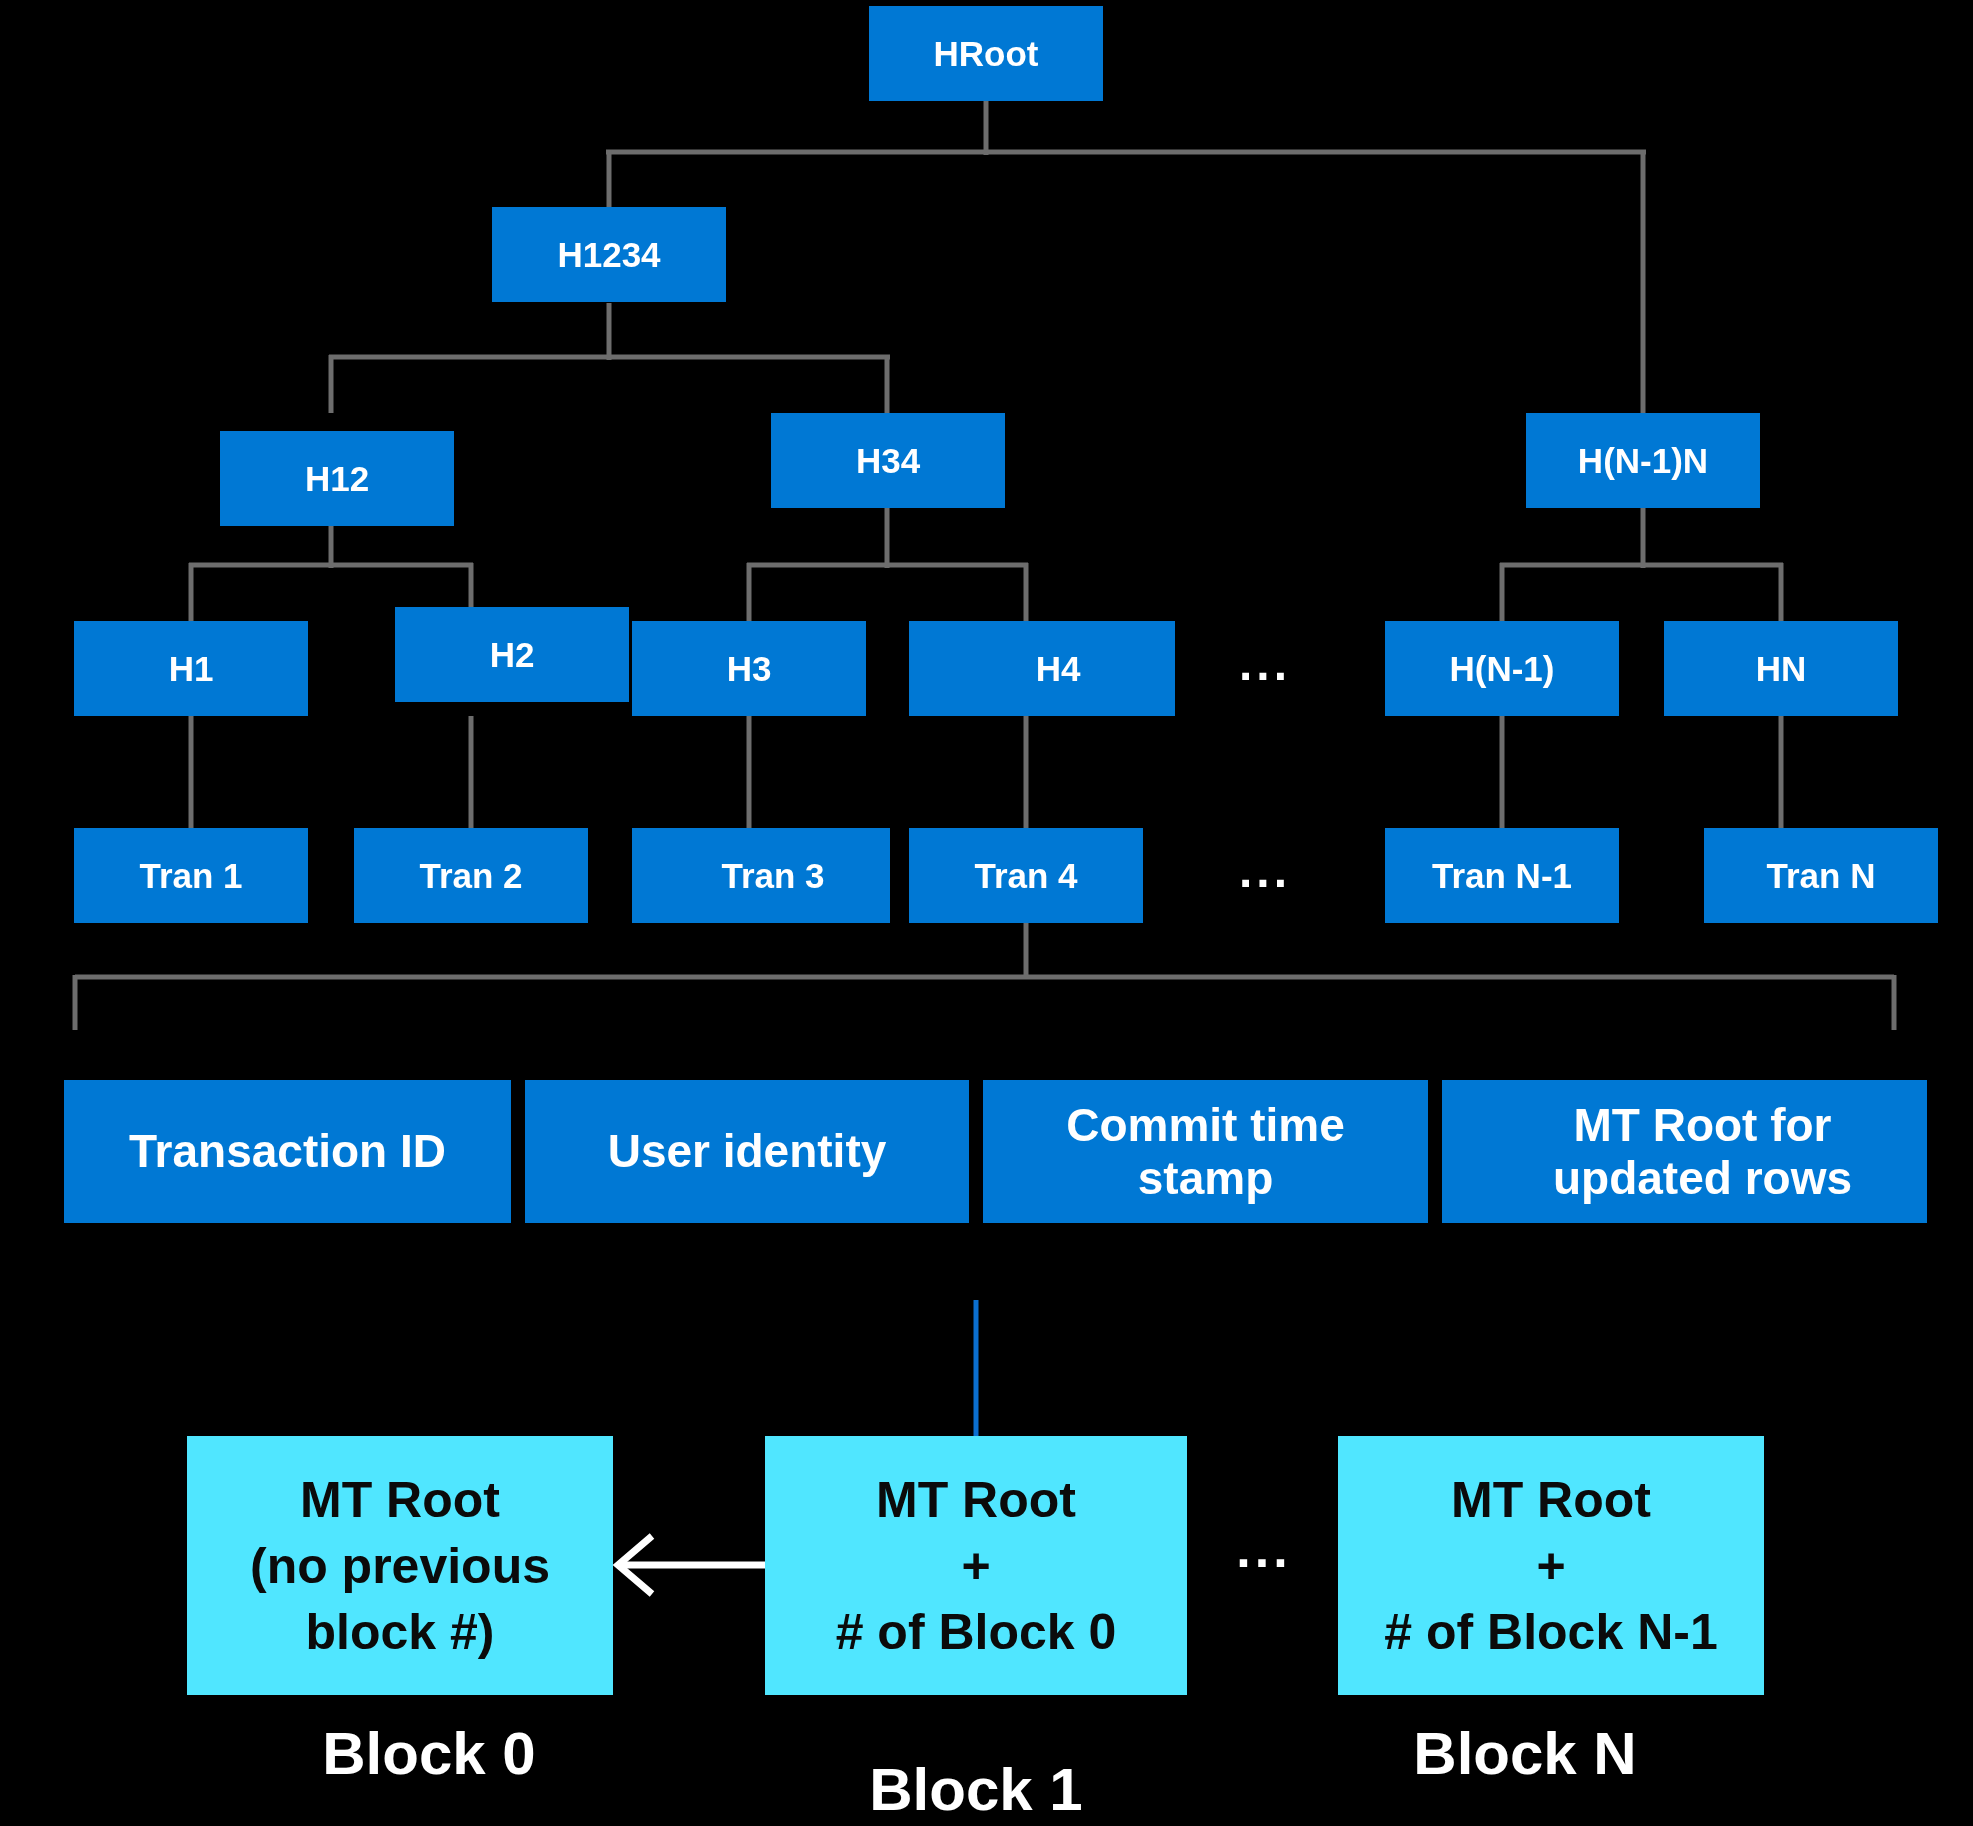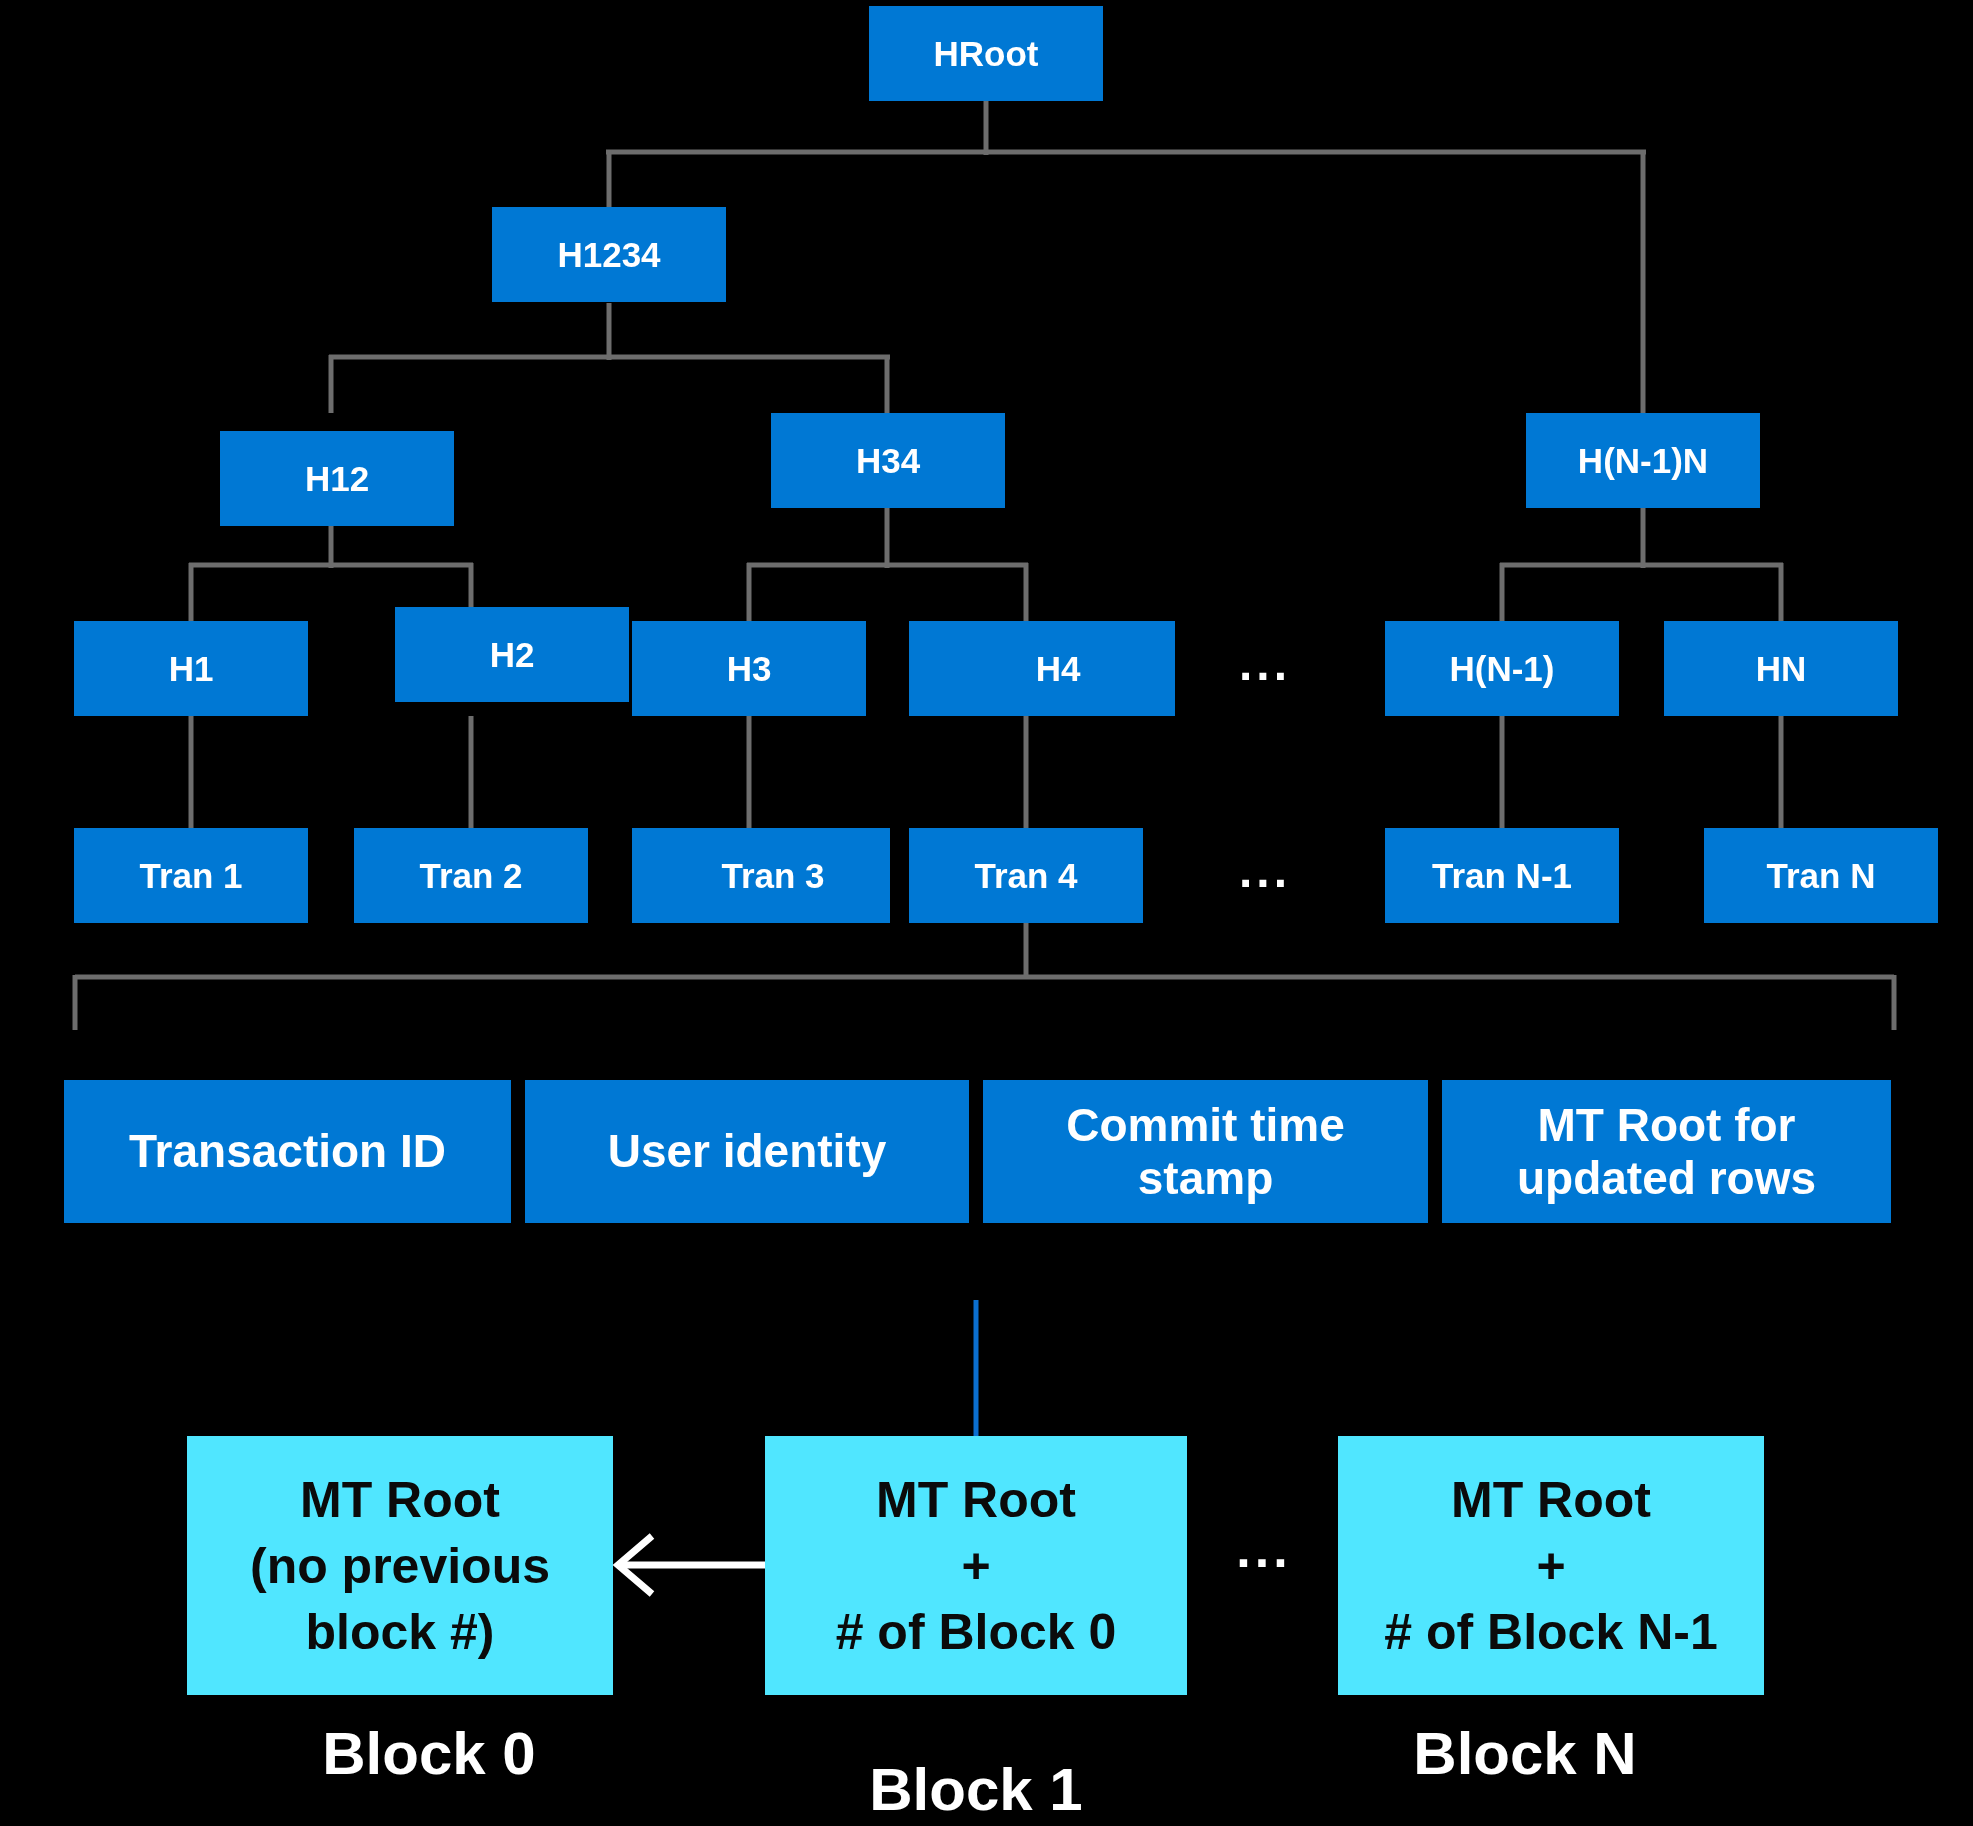--- a/index.html
+++ b/index.html
@@ -142,21 +142,21 @@
   <div class="bar-cell" style="left:64px;width:447px;">
     <span>Transaction ID</span>
   </div>
   <div class="bar-cell" style="left:525px;width:444px;">
     <span>User identity</span>
   </div>
   <div class="bar-cell" style="left:983px;width:445px;">
     <span>Commit time</span>
     <span>stamp</span>
   </div>
-  <div class="bar-cell" style="left:1442px;width:449px;">
+  <div class="bar-cell" style="left:1442px;width:449px;padding-left:36px;">
     <span>MT Root for</span>
     <span>updated rows</span>
   </div>
 
   <div class="block" style="left:187px;width:426px;">
     <span>MT Root</span>
     <span>(no previous</span>
     <span>block #)</span>
   </div>
   <div class="block" style="left:765px;width:422px;">

